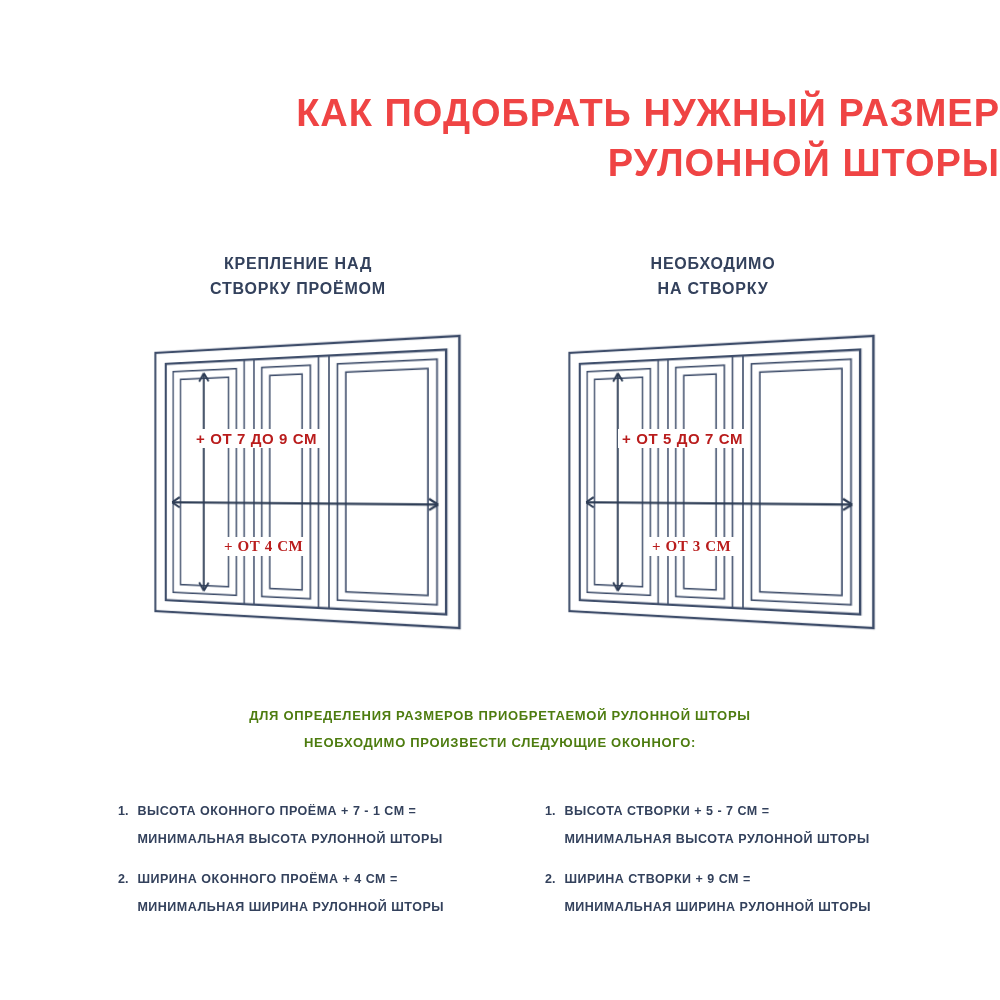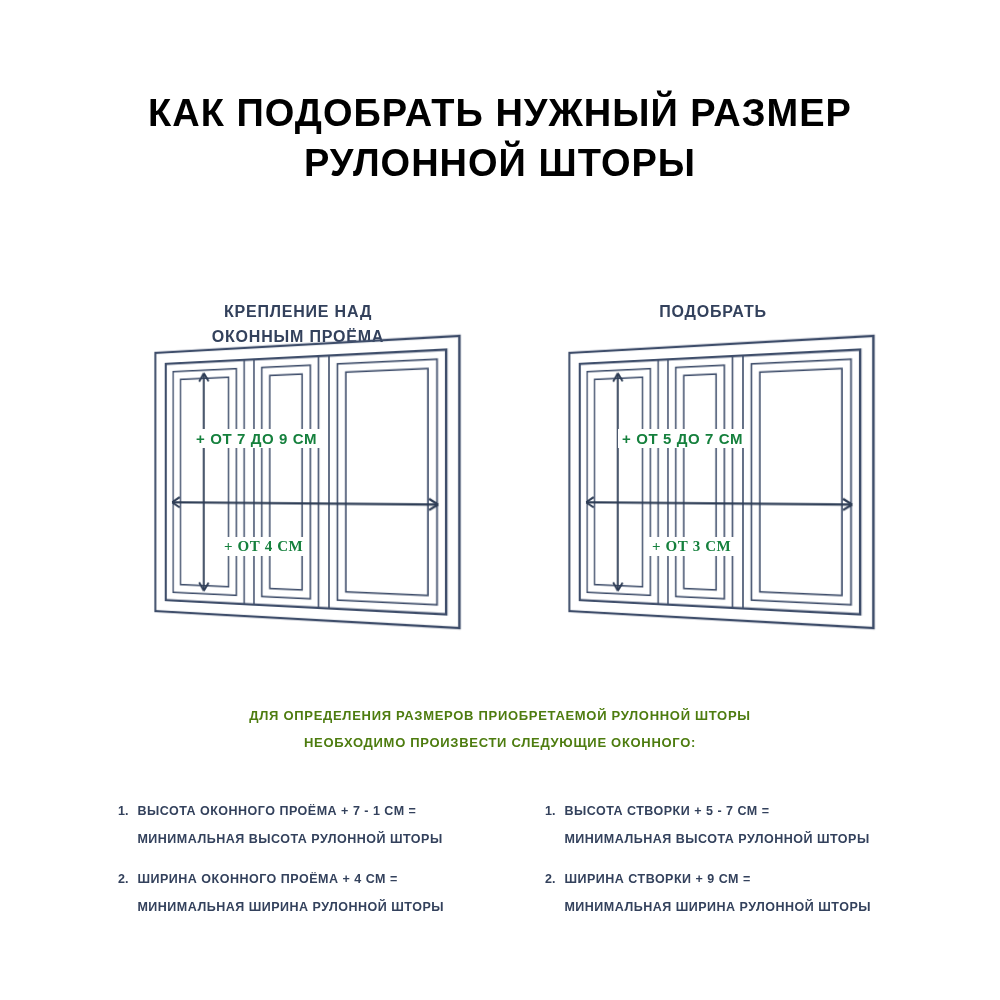--- a/index.html
+++ b/index.html
@@ -4,42 +4,42 @@
 <style>
   * { margin:0; padding:0; box-sizing:border-box; }
   html,body { background:#ffffff; }
   body { font-family:"Liberation Sans", sans-serif; color:#2d3c55; }
   .canvas {
     position:relative; width:1000px; height:1000px;
     background:#ffffff; overflow:hidden; margin:0 auto;
   }
   .title {
     position:absolute; top:88px; left:0; width:100%;
-    text-align:center; font-weight:bold; font-size:38px;
-    line-height:1.32; letter-spacing:1px; color:#000000;
+    text-align:right; font-weight:bold; font-size:38px;
+    line-height:1.32; letter-spacing:1px; color:#ef4444;
   }
   .col-heading {
     position:absolute; width:330px; text-align:center;
     font-weight:bold; font-size:16px; line-height:1.55;
-    letter-spacing:0.8px; color:#33415c;margin-top:48px;
+    letter-spacing:0.8px; color:#33415c;
   }
   .col-heading.left  { left:133px; top:252px; }
   .col-heading.right { left:548px; top:252px; }
 
   .window-wrap { position:absolute; width:320px; height:300px; }
   .window-wrap.left  { left:138px; top:332px; }
   .window-wrap.right { left:552px; top:332px; }
   .window-svg {
     width:100%; height:100%;
     transform: perspective(750px) rotateY(-17deg);
   }
 
   .measure-label {
     position:absolute; font-weight:bold; font-size:15px;
-    letter-spacing:0.6px; color:#15803d;
+    letter-spacing:0.6px; color:#b91c1c;
     background:#ffffff; padding:1px 4px; white-space:nowrap;
   }
   .lbl-h-left  { left:192px; top:429px; }
   .lbl-w-left  { left:220px; top:537px;font-family:Liberation Serif, serif; }
   .lbl-h-right { left:618px; top:429px; }
   .lbl-w-right { left:648px; top:537px;font-family:Liberation Serif, serif; }
 
   .note {
     position:absolute; top:703px; left:0; width:100%;
     text-align:center; font-weight:bold; font-size:13px;
@@ -61,24 +61,25 @@
 
 <div class="canvas">
 
   <div class="title">
     <div>КАК ПОДОБРАТЬ НУЖНЫЙ РАЗМЕР</div>
     <div>РУЛОННОЙ ШТОРЫ</div>
   </div>
 
   <div class="col-heading left">
     <div>КРЕПЛЕНИЕ НАД</div>
-    <div>ОКОННЫМ ПРОЁМА</div>
+    <div>СТВОРКУ ПРОЁМОМ</div>
   </div>
   <div class="col-heading right">
-    <div>ПОДОБРАТЬ</div>
+    <div>НЕОБХОДИМО</div>
+    <div>НА СТВОРКУ</div>
   </div>
 
   <div class="window-wrap left">
     <svg class="window-svg" viewBox="0 0 300 260" aria-hidden="true">
       <g fill="none" stroke="#3e4d6a" stroke-width="2.2">
         <rect x="1.5" y="1.5" width="297" height="257"></rect>
         <rect x="13" y="13" width="274" height="234"></rect>
       </g>
       <g fill="none" stroke="#3e4d6a" stroke-width="1.5">
         <rect x="96" y="13" width="10" height="234"></rect>

